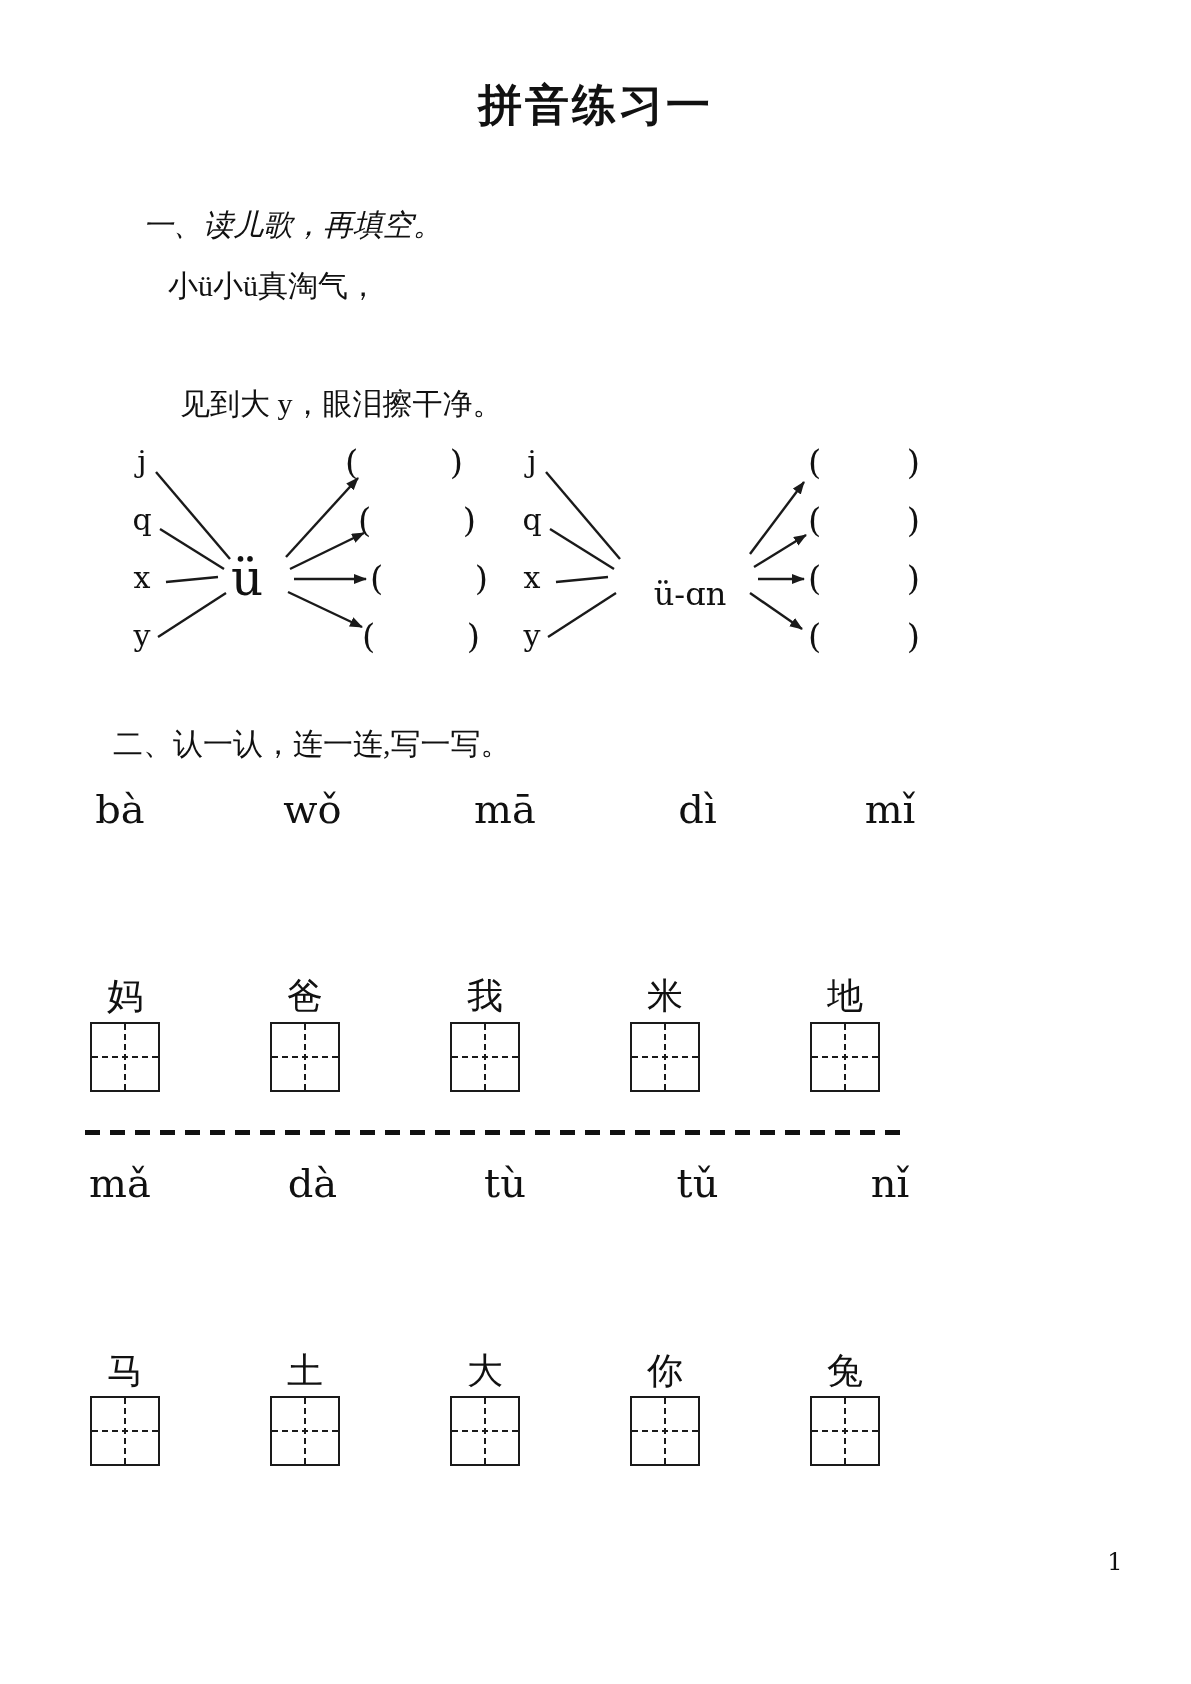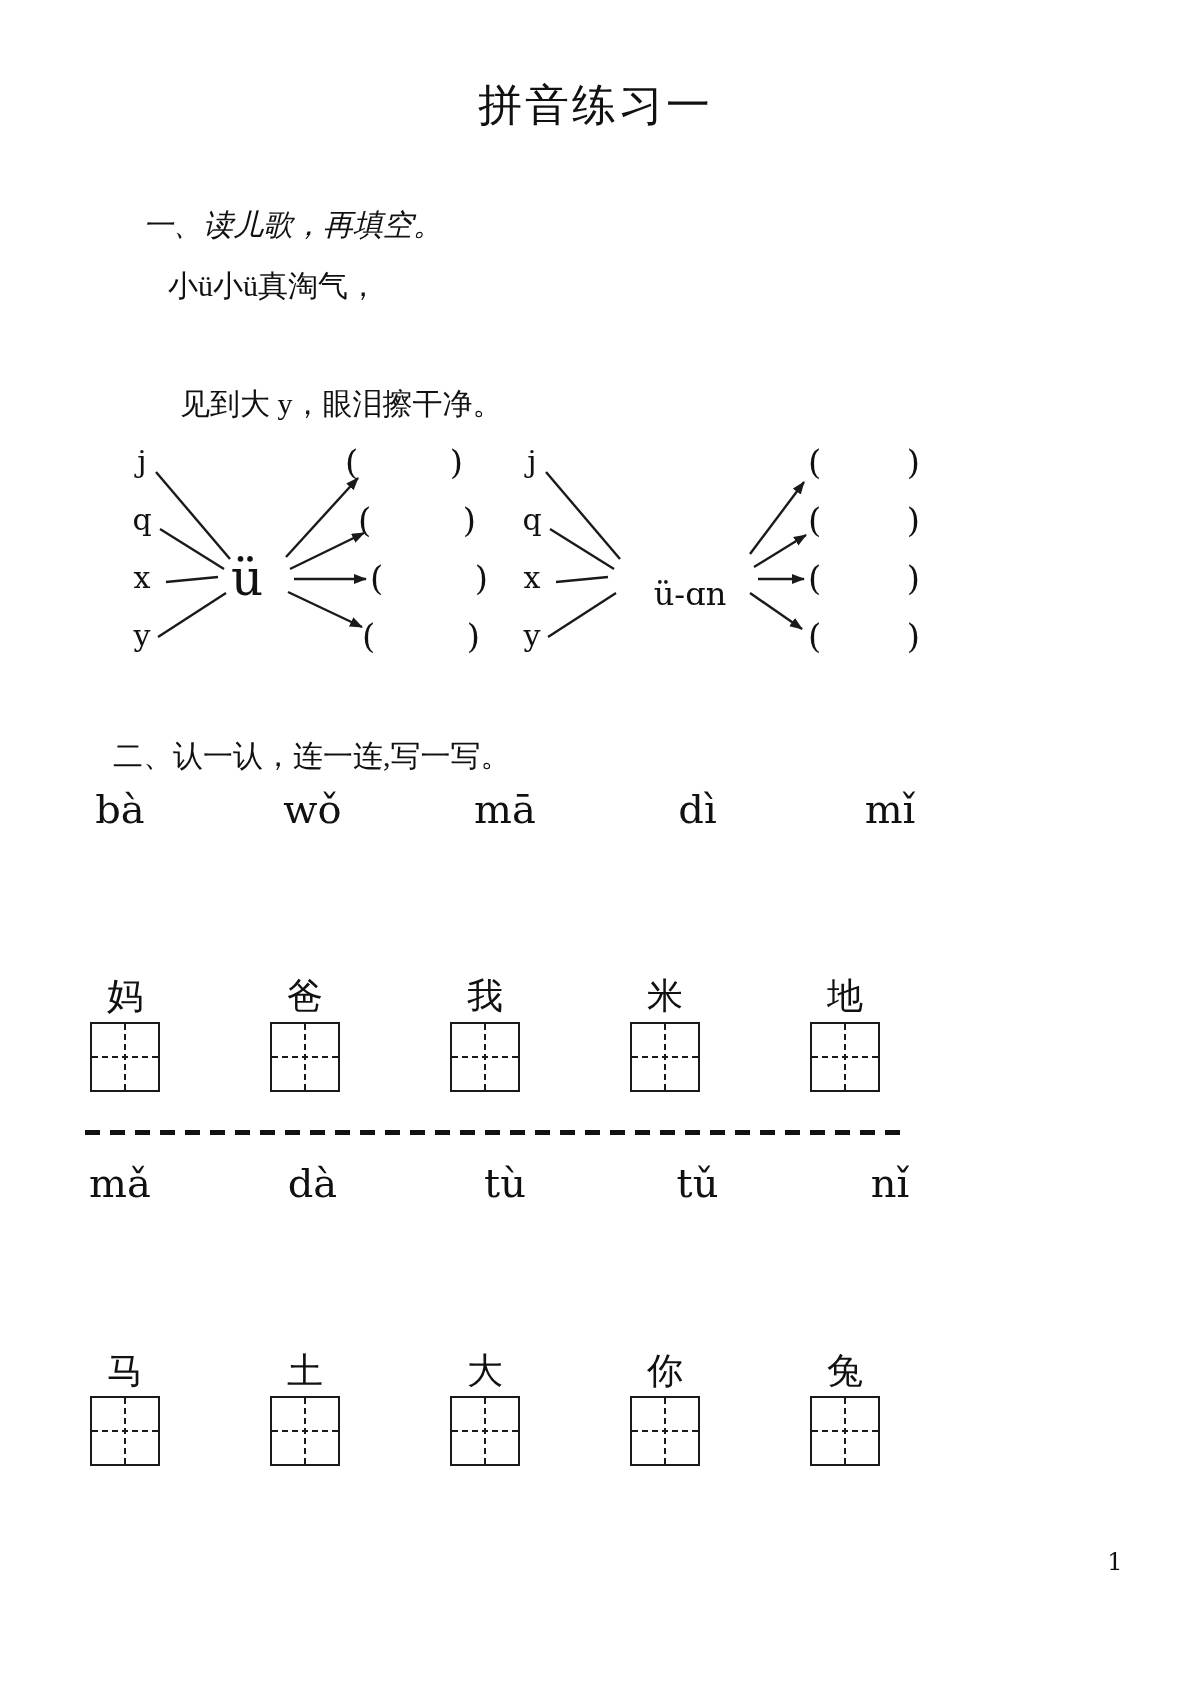--- a/index.html
+++ b/index.html
@@ -3,25 +3,25 @@
 <meta charset="utf-8">
 <style>
   html,body { margin:0; padding:0; background:#ffffff; }
   .page {
     position:relative; width:1191px; height:1684px; background:#ffffff;
     font-family:"Liberation Serif","DejaVu Serif",serif; color:#111;
     overflow:hidden;
   }
   .title {
     position:absolute; top:76px; left:0; width:100%;
-    text-align:center; font-size:44px; font-weight:normal; letter-spacing:3px;
+    text-align:center; font-size:44px; font-weight:bold; letter-spacing:3px;
   }
   .s-heading { position:absolute; font-size:30px; white-space:nowrap; }
   .h1 { left:143px; top:205px;font-style:italic; }
-  .h2 { left:113px; top:724px;margin-top:12px; }
+  .h2 { left:113px; top:724px; }
   .poem-line { position:absolute; left:168px; font-size:30px; white-space:nowrap;text-align:right; }
   .p0 { top:266px; } .p1 { top:325px; } .p2 { top:384px;margin-left:12px; }
 
   .diagram { position:absolute; left:0; top:438px; width:1191px; height:232px; }
   .diagram svg { position:absolute; left:0; top:0; }
   .initial {
     position:absolute; width:40px; text-align:center;
     font-size:30px; line-height:38px; font-family:"DejaVu Serif",serif;
   }
   .vowel {

